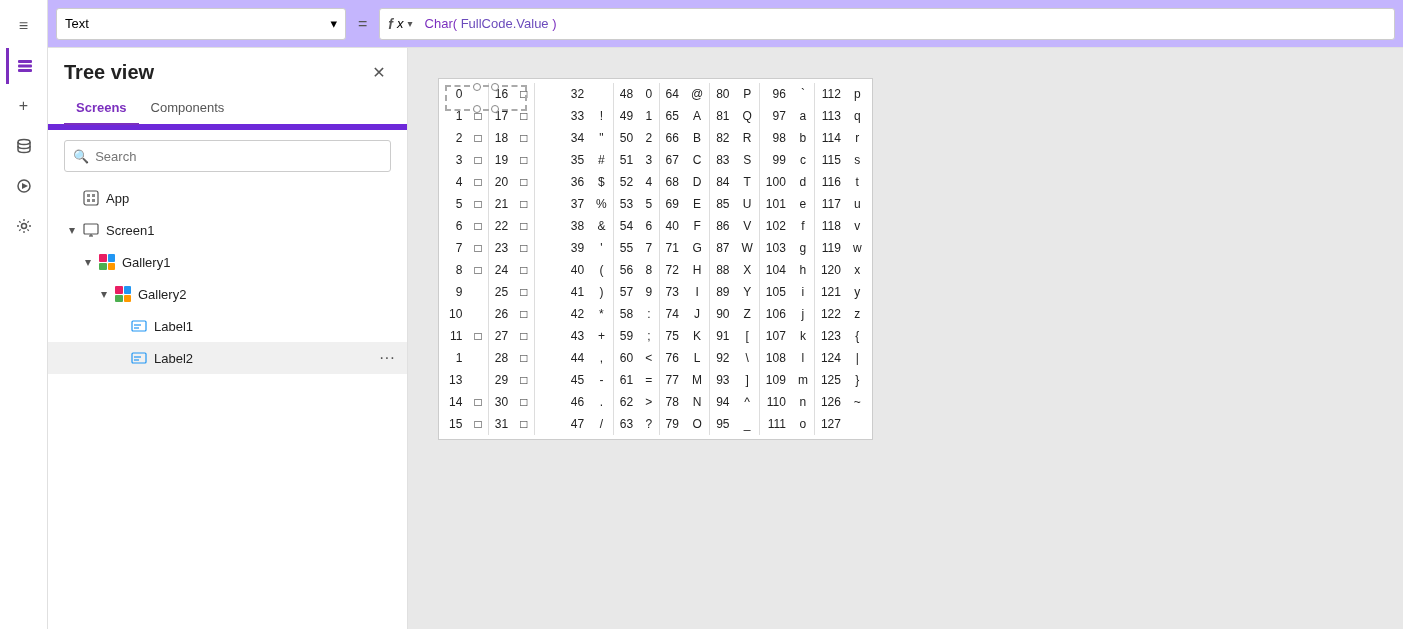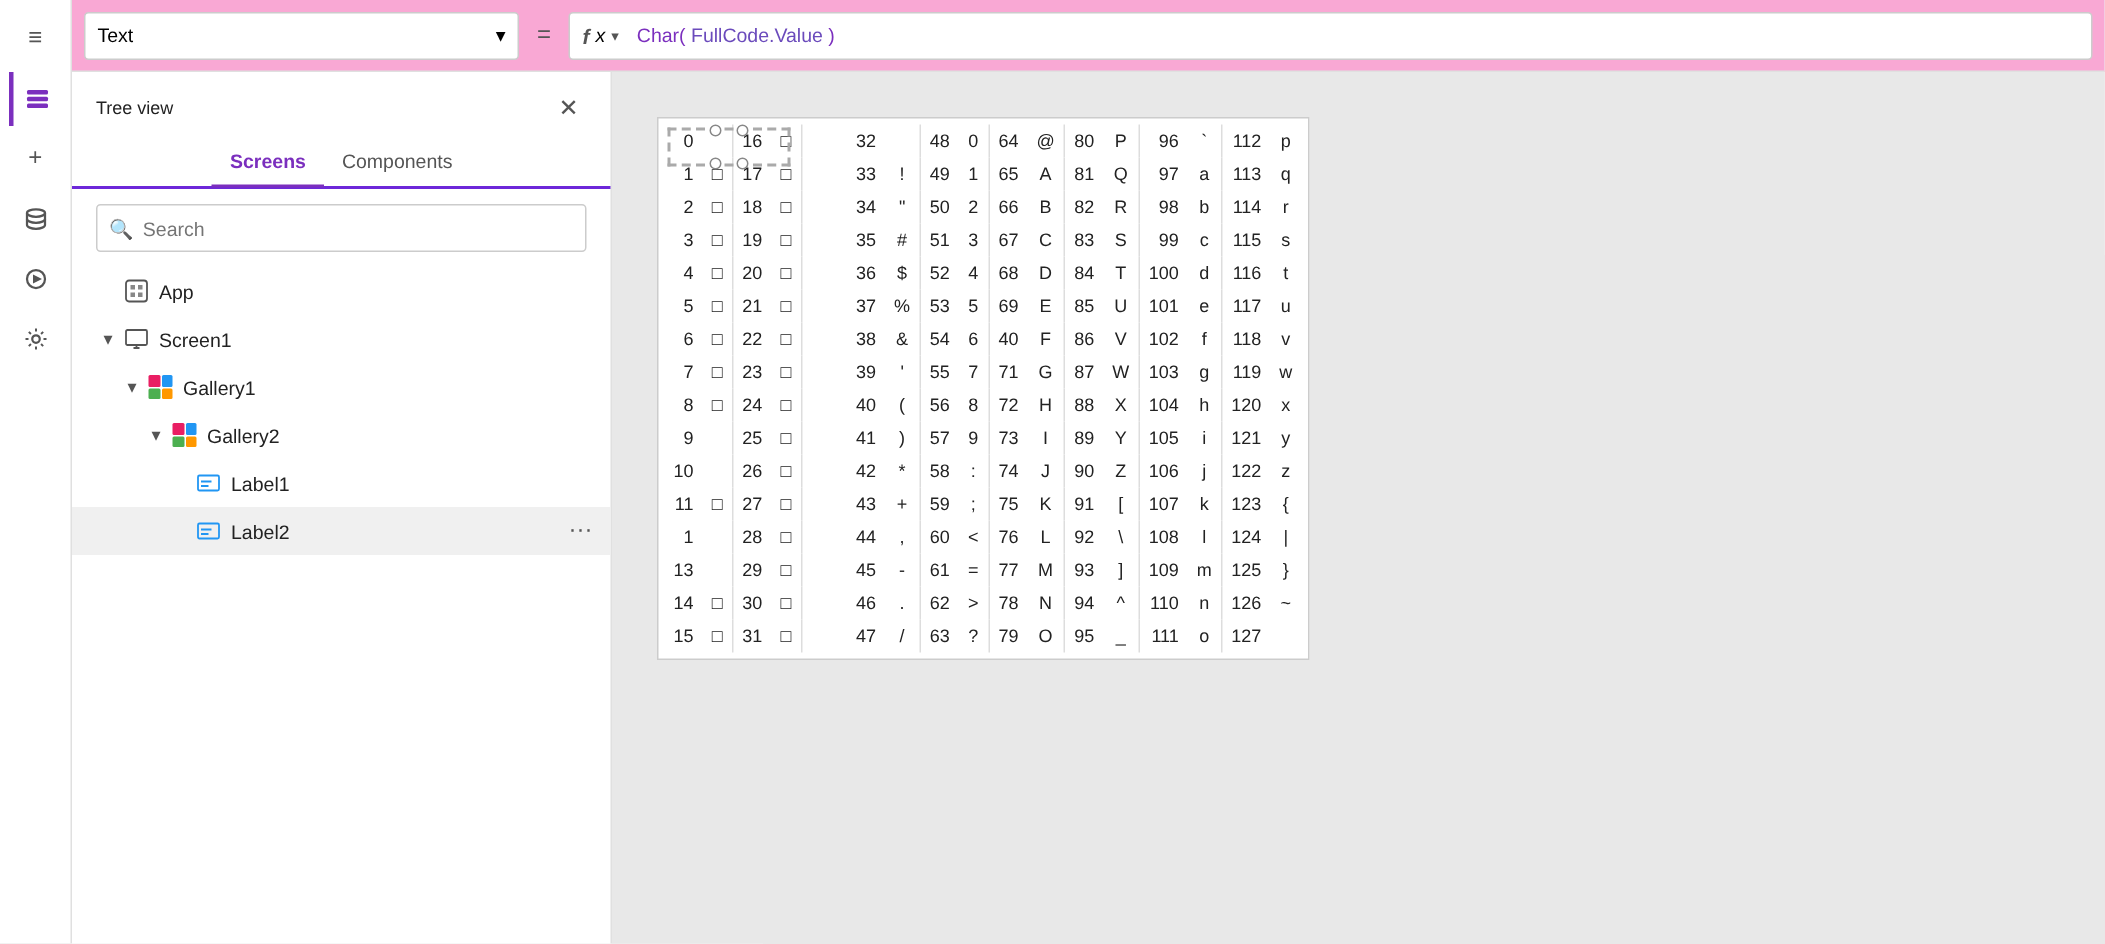--- a/index.html
+++ b/index.html
@@ -33,21 +33,21 @@
       border-radius: 0;
     }
 
     
     .top-bar {
       position: absolute;
       top: 0;
       left: 48px;
       right: 0;
       height: 48px;
-      background: #f9a8d4;
+      background: #c4b5fd;
       border-bottom: 1px solid #e0e0e0;
       display: flex;
       align-items: center;
       padding: 0 8px;
       gap: 8px;
       z-index: 5;
     }
     .property-select {
       width: 290px;
       height: 32px;
@@ -102,40 +102,39 @@
       flex-direction: column;
       flex-shrink: 0;
     }
     .tree-header {
       padding: 12px 16px 8px 16px;
       display: flex;
       justify-content: space-between;
       align-items: center;
     }
     .tree-title {
-      font-size: 12px;
-      font-weight: 400;
+      font-size: 20px;
+      font-weight: 700;
       color: #222;
     }
     .close-btn {
       cursor: pointer;
       color: #555;
       font-size: 16px;
       width: 24px;
       height: 24px;
       display: flex;
       align-items: center;
       justify-content: center;
       border-radius: 3px;
     }
     .tabs-row {
       display: flex;
-      border-bottom: 2px solid #6d28d9;
+      border-bottom: 6px solid #6d28d9;
       padding: 0 16px;
-      justify-content: center;
     }
     .tab {
       padding: 8px 12px;
       cursor: pointer;
       font-size: 13px;
       color: #555;
       border-bottom: 2px solid transparent;
       margin-bottom: -1px;
     }
     .tab.active {

